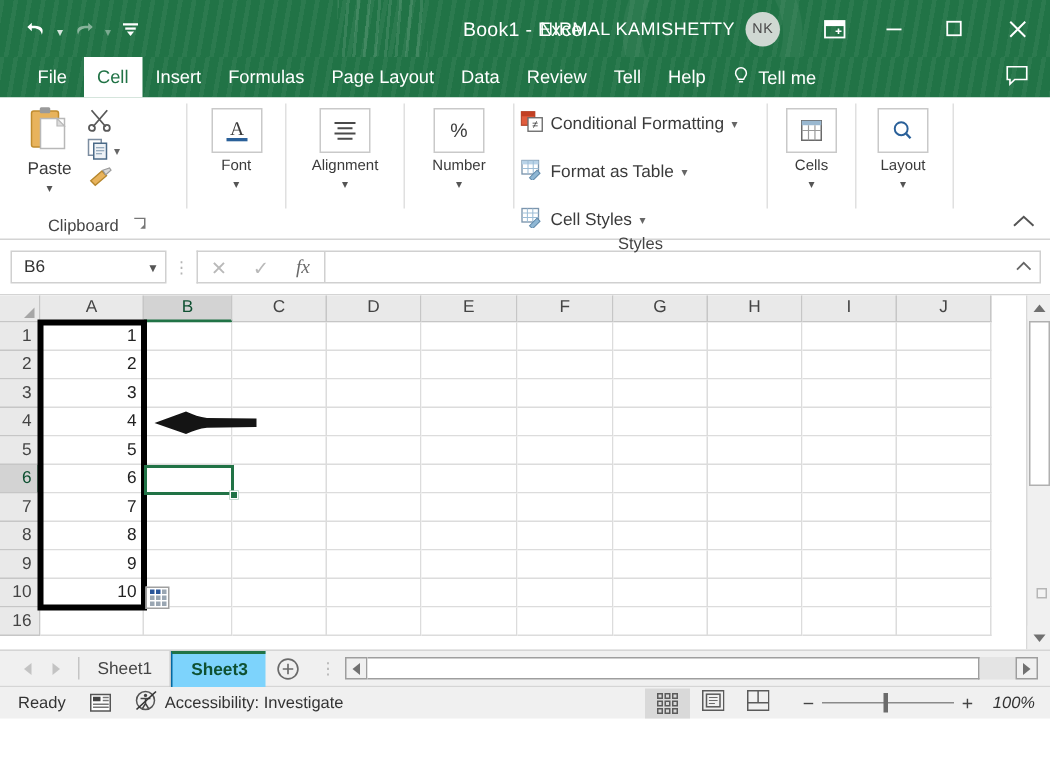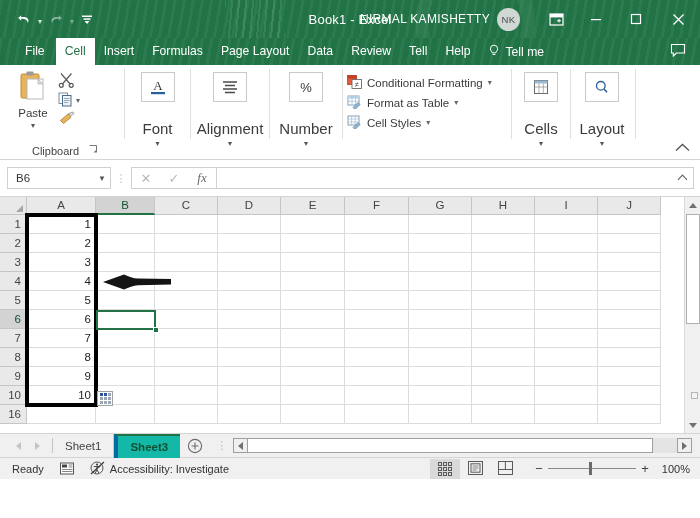--- a/index.html
+++ b/index.html
@@ -95,39 +95,39 @@
   .rgroup .glabel {
     height:16px; line-height:14px; text-align:center; font-size:11px; color:#444;
     display:flex; align-items:center; justify-content:center; gap:10px;
   }
   .sep { width:1px; background:#e0e0e0; margin:4px 0 20px 0; align-self:stretch; }
 
   .bigbtn {
     display:flex; flex-direction:column; align-items:center; justify-content:flex-start;
     padding:2px 6px 0; min-width:52px;
   }
-  .bigbtn .lbl { font-size:15px; color:#3b3b3b; margin-top:18px; }
+  .bigbtn .lbl { font-size:10px; color:#3b3b3b; margin-top:3px; }
   .bigbtn .dd { font-size:8px; color:#555; line-height:8px; margin-top:3px; }
 
   .iconbox {
     width:34px; height:30px; border:1px solid #c9c9c9; background:#fff;
     display:flex; align-items:center; justify-content:center;
     font-size:15px; color:#2a6099;
   }
 
   .clipboard-cluster { display:flex; align-items:flex-start; gap:2px; padding-top:2px;}
   .paste-col { display:flex; flex-direction:column; align-items:center; width:46px; }
   .paste-lbl { font-size:11.5px; color:#3b3b3b; margin-top:1px; }
   .paste-dd { font-size:8px; color:#555; margin-top:2px; }
   .clip-small-col { display:flex; flex-direction:column; gap:2px; padding-top:3px; }
   .clip-row { display:flex; align-items:center; gap:3px; height:17px; }
 
   .stylerow { display:flex; align-items:center; gap:5px; height:19px; font-size:11.5px; color:#3b3b3b; }
   .stylerow .chev { font-size:8px; color:#666; }
-  .styles-list { display:flex; flex-direction:column; gap:1px; padding-top:3px; }
+  .styles-list { display:flex; flex-direction:column; gap:13px; padding-top:3px; }
   .dialoglauncher { font-size:9px; color:#666; }
   .ribbon-collapse { position:absolute; right:10px; bottom:4px; font-size:12px; color:#555; }
 
   
   .fbar {
     height:37px; background:#fff; display:flex; align-items:center;
     padding:0 6px 0 7px; gap:0; border-bottom:1px solid #d4d4d4;
   }
   .namebox {
     width:104px; height:22px; border:1px solid #d0d0d0; background:#fff;
@@ -211,22 +211,22 @@
     display:flex; align-items:center; border-top:1px solid #d5d5d5;
   }
   .navarrows { display:flex; align-items:center; gap:14px; padding:0 12px 0 16px; }
   .navarrows .tri { opacity:.35; }
   .sdiv { width:1px; height:15px; background:#c4c4c4; }
   .stabs { display:flex; align-items:stretch; height:24px; }
   .stab {
     display:flex; align-items:center; padding:0 12px; font-size:11.5px; color:#444;
     border-right:1px solid #c8c8c8; height:24px;
   }
-  .stab.active { background:#14b8a6; color:#0f5132; font-weight:bold; border-right:none;
-                 border-top:2px solid #217346; border-left:4px solid #0369a1; }
+  .stab.active { background:#7dd3fc; color:#0f5132; font-weight:bold; border-right:none;
+                 border-top:2px solid #217346; border-left:1px solid #0369a1; }
   .addsheet { width:30px; display:flex; align-items:center; justify-content:center; color:#666; font-size:14px;}
   .sb-dots { color:#b5b5b5; font-size:11px; padding:0 6px; }
   .hscroll { flex:1; display:flex; align-items:center; padding-right:8px; }
   .hs-box { display:flex; align-items:center; width:100%; height:15px; background:#e4e4e4; }
   .hs-arrow { width:15px; height:15px; background:#f0f0f0; border:1px solid #9e9e9e; display:flex; align-items:center; justify-content:center; }
   .hs-thumb { flex:1; height:15px; background:#fff; border:1px solid #9e9e9e; border-left:none; margin-right:24px;}
 
   
   .statusbar {
     height:22px; background:#f0f0f0; border-top:1px solid #d5d5d5;
@@ -235,21 +235,21 @@
   .st-ready { padding-left:12px; }
   .st-item { display:flex; align-items:center; gap:5px; padding-left:16px; }
   .st-spacer { flex:1; }
   .viewbtn { width:30px; height:20px; display:flex; align-items:center; justify-content:center; }
   .viewbtn.sel { background:#d9d9d9; }
   .zoomwrap { display:flex; align-items:center; gap:0; padding:0 6px 0 10px; }
   .zoom-minus,.zoom-plus { width:18px; text-align:center; font-size:13px; color:#444; }
   .zoomtrack { position:relative; width:88px; height:14px; display:flex; align-items:center; }
   .zoomtrack:before { content:''; position:absolute; left:0; right:0; top:6px; height:1.5px; background:#8a8a8a; }
   .zoomknob { position:absolute; left:41px; width:3px; height:13px; background:#6b6b6b; }
-  .zoomval { width:40px; text-align:right; padding-right:10px; font-size:11px; }
+  .zoomval { width:40px; text-align:right; padding-right:10px; font-size:11px;font-style:italic; }
   .grid-ico { display:grid; grid-template-columns:repeat(3,4px); grid-template-rows:repeat(3,4px); gap:1px; }
   .grid-ico i { border:1px solid #5a5a5a; }
 </style>
 </head>
 <body>
 
 <div id="app">
 
   <div class="titlebar">
     <div class="watermark"></div>
@@ -479,20 +479,23 @@
                   <rect x="1" y="1" width="11" height="9" fill="#fff" stroke="#7b95ad" stroke-width=".9"></rect>
                   <path d="M1 4h11M1 7h11M4.6 1v9M8.2 1v9" stroke="#9dbdd6" stroke-width=".7"></path>
                   <path d="M6 12.5 l5-5 l2 2 l-5 5 z" fill="#8fb7d4" stroke="#5d87a8" stroke-width=".7"></path>
                 </svg>
             </span>
             <span>Cell Styles</span>
             <span class="chev">▾</span>
           </div>
         </div>
       </div>
+      <div class="glabel">
+        <span>Styles</span>
+      </div>
     </div>
 
     <div class="sep"></div>
 
     <div class="rgroup" style="width:58px">
       <div class="gbody" style="justify-content:center">
         <div class="bigbtn">
           <span class="iconbox">
             <svg width="20" height="18" viewBox="0 0 20 18">
                 <rect x="3.5" y="2.5" width="13" height="13" fill="#fff" stroke="#6a6a6a" stroke-width="1"></rect>

